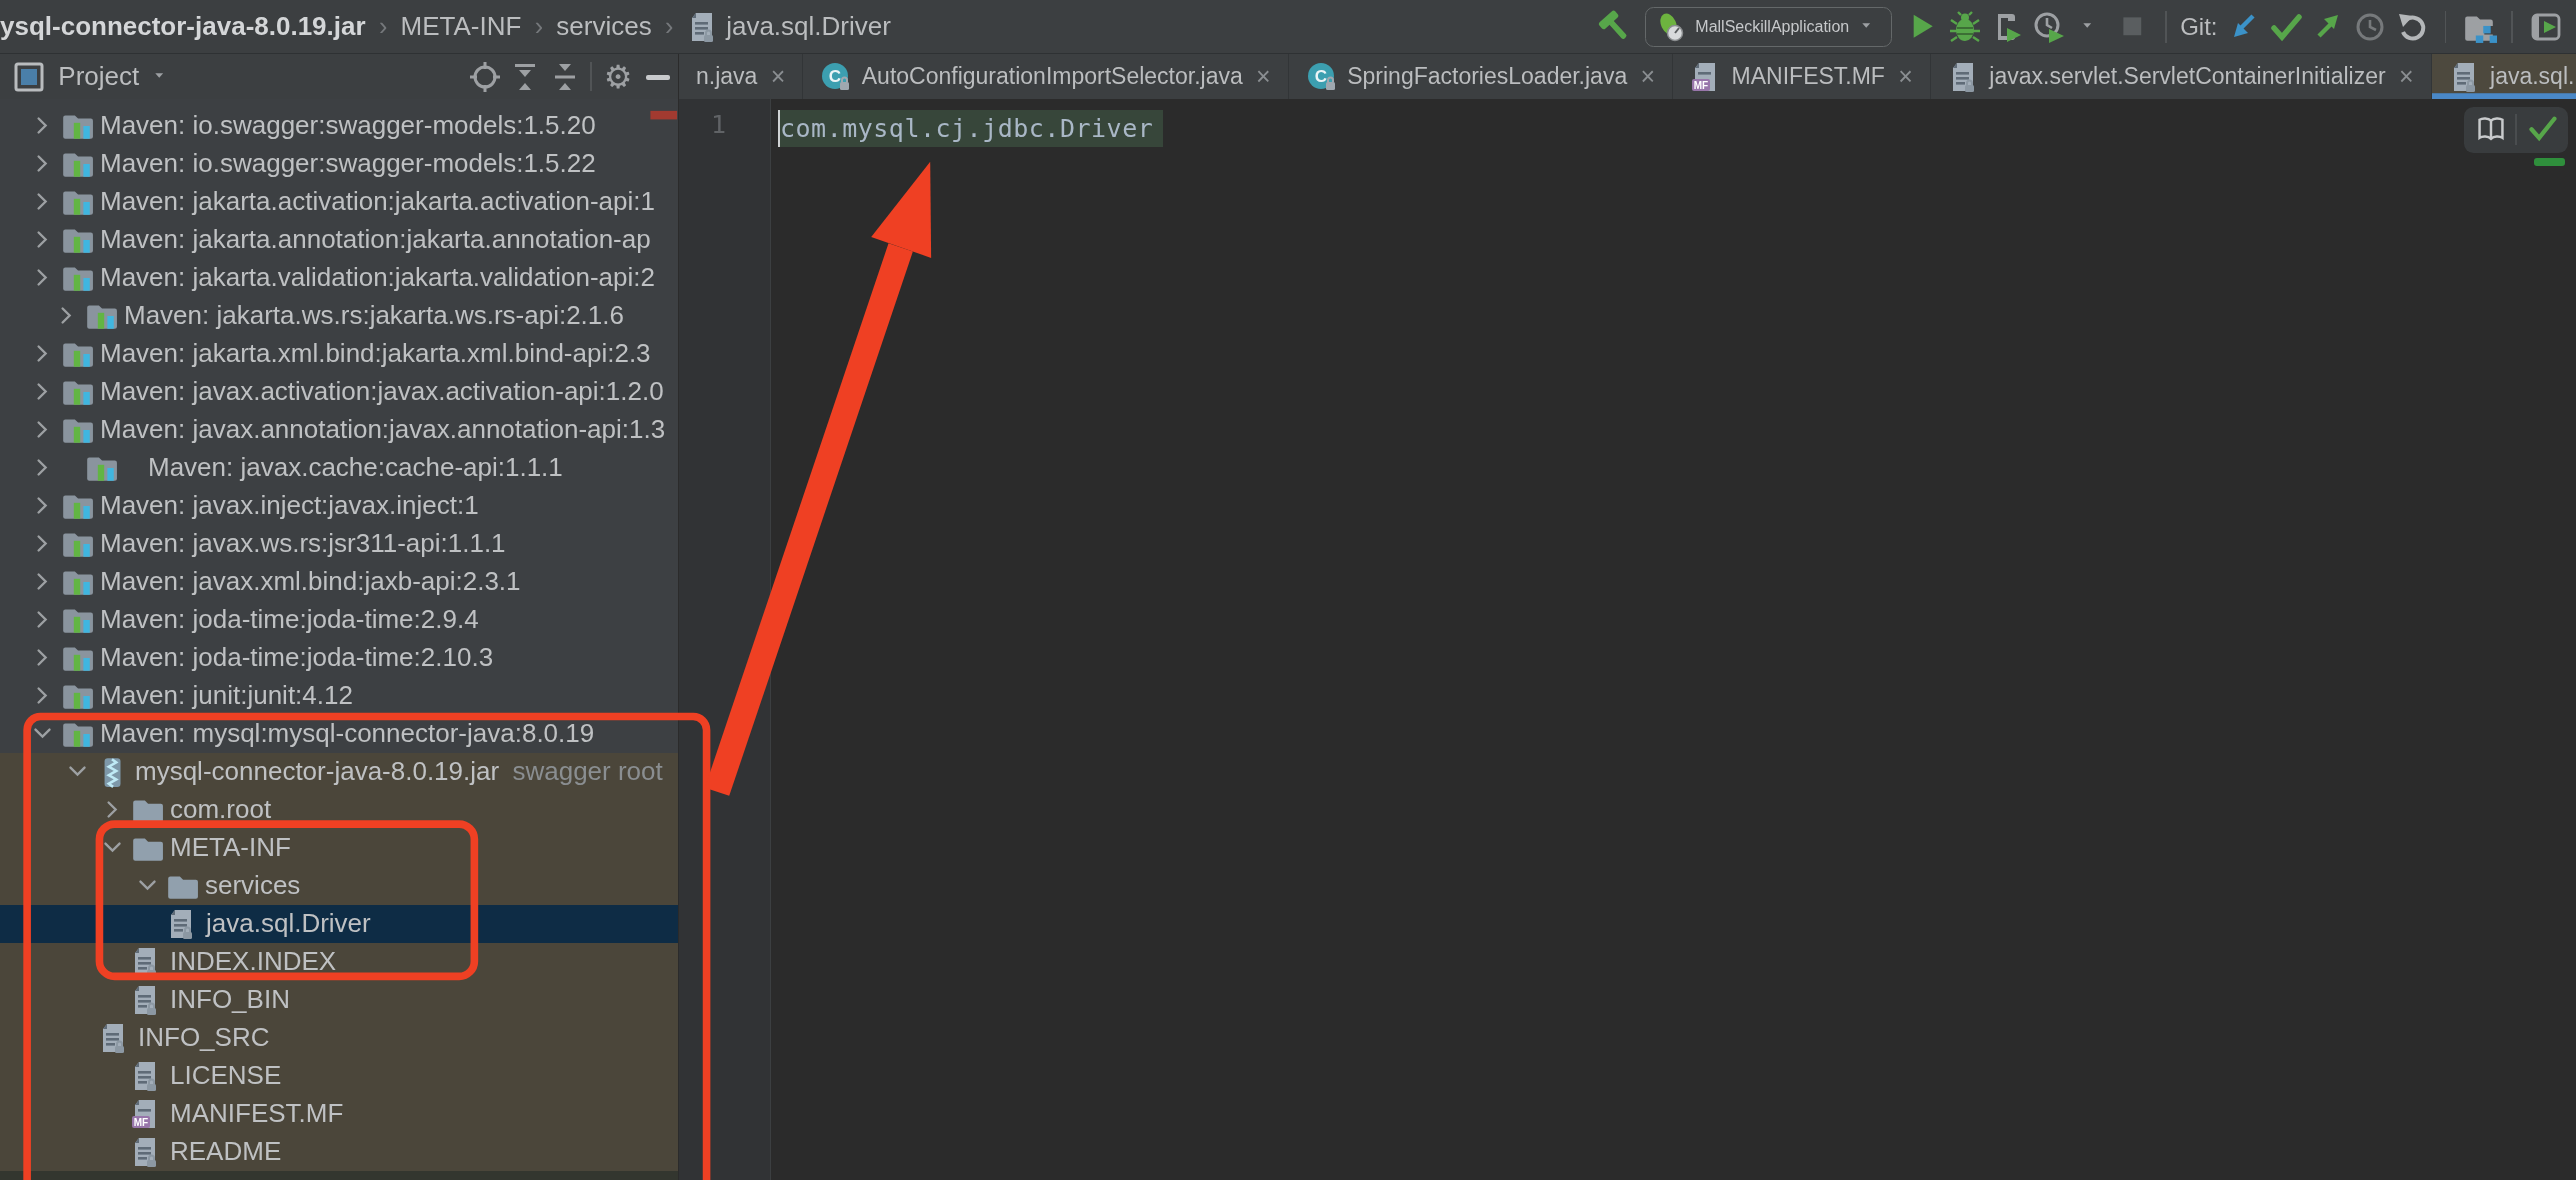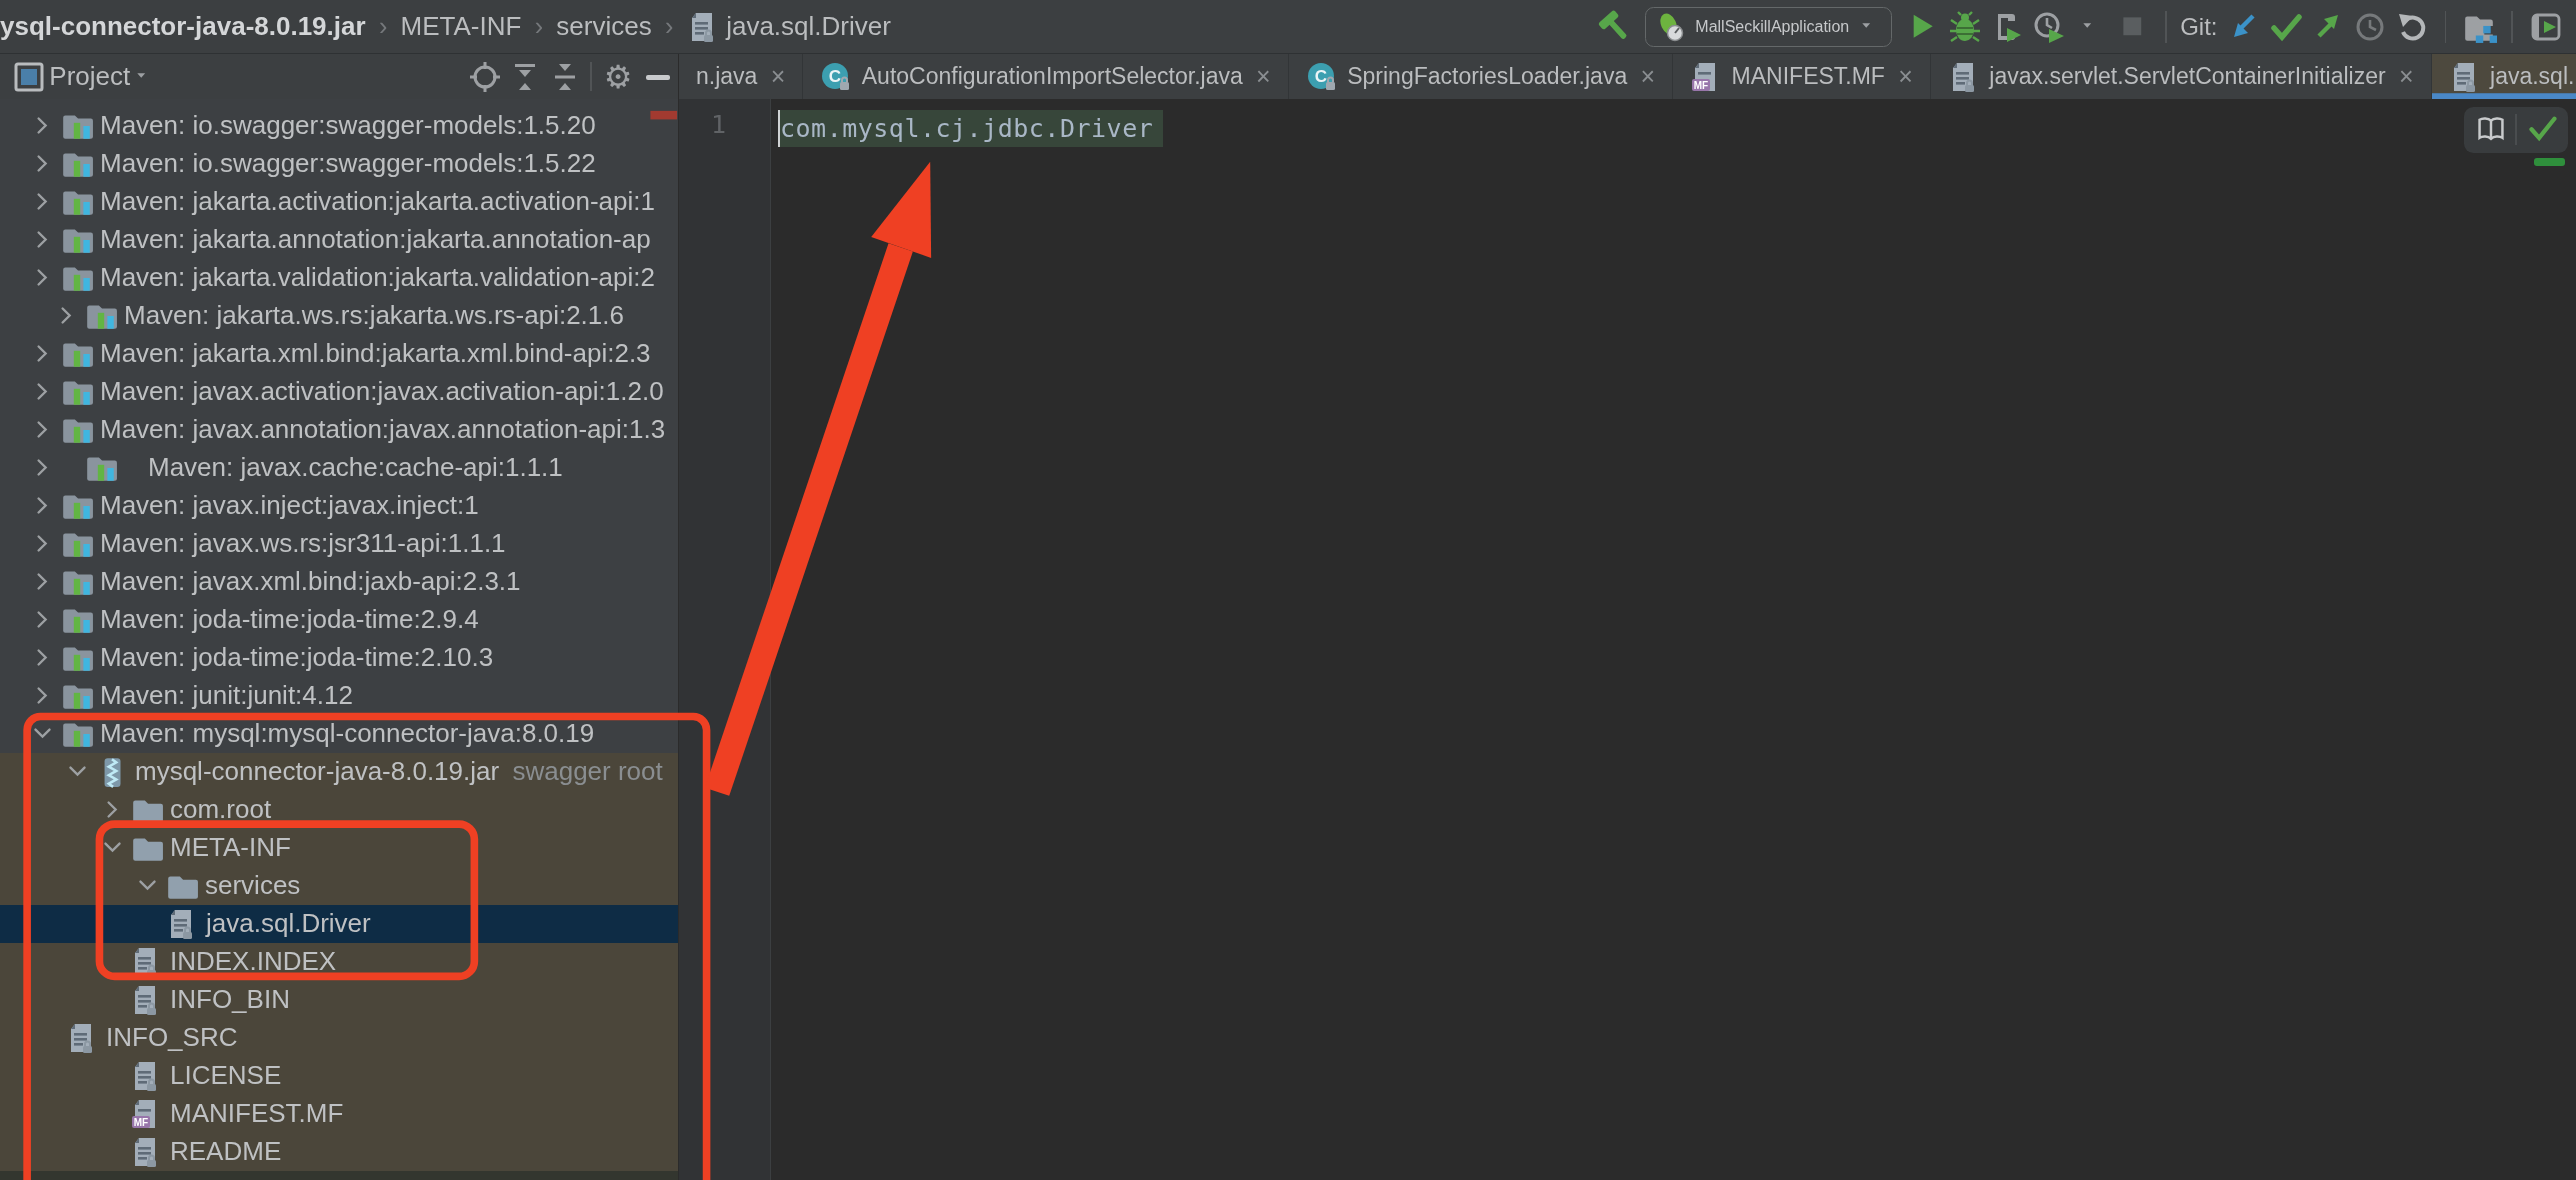--- a/index.html
+++ b/index.html
@@ -16,21 +16,21 @@
   .tb-item{display:flex;align-items:center;justify-content:center;height:42px;min-width:42px;cursor:default;}
   .tb-sep{width:1.9px;height:32px;background:#515456;margin:0 11.4px;}
   .tb-label{font-size:24px;color:#BBBDBF;margin:0 5.7px 0 1.9px;}
   .run-combo{display:flex;align-items:center;gap:9.5px;border:1.9px solid #646869;border-radius:8.6px;
              height:38px;padding:0 11.4px 0 7.6px;margin:0 9.5px;}
   .run-combo .lbl{font-size:16px;color:#C6C8CA;}
   
   .row2{position:absolute;left:0;top:54px;width:2576px;height:45px;display:flex;background:#3C3F41;}
   .proj-header{width:678px;height:45px;display:flex;align-items:center;flex-shrink:0;
                border-right:1.9px solid #2B2B2B;}
-  .proj-title{display:flex;align-items:center;gap:4px;margin-left:13.3px;font-size:26px;}
+  .proj-title{display:flex;align-items:center;gap:13px;margin-left:13.3px;font-size:26px;}
   .ph-icons{margin-left:auto;display:flex;align-items:center;}
   .ph-icons .tb-item{min-width:40px;height:38px;}
   .ph-sep{width:1.9px;height:28.6px;background:#515456;margin:0 5.7px;}
   .gear-glyph{font-size:32px;color:#9DA0A3;line-height:1;}
   
   .tabbar{flex:1;display:flex;align-items:stretch;overflow:hidden;position:relative;}
   .tab{display:flex;align-items:center;gap:9.5px;padding:0 17px;border-right:1px solid #323537;
        font-size:23px;color:#BBBDBF;white-space:nowrap;position:relative;}
   .tab .close{color:#8A8E91;font-size:25px;margin-left:3.8px;}
   .tab.active{background:#4D493E;box-shadow:inset 0 -5.7px 0 #4A88C7;}
@@ -672,21 +672,21 @@
                 <path d="M5 7 L9 2 L9 7 Z" fill="#5F6B77"></path>
                 <rect x="8" y="11" width="13" height="2.6" fill="#5F6B77"></rect>
                 <rect x="8" y="16" width="13" height="2.6" fill="#5F6B77"></rect>
                 <rect x="8" y="21" width="9" height="2.6" fill="#5F6B77"></rect>
                 <rect x="17" y="24" width="9" height="7" rx="1.5" fill="#8C98A3"></rect>
                 <path d="M19 24 v-2 a2.5 2.5 0 0 1 5 0 v2" stroke="#8C98A3" stroke-width="2" fill="none"></path>
               </svg>
             </span>
             <span class="tlabel">INFO_BIN</span>
           </div>
-          <div class="trow olive" style="padding-left: 66px;">
+          <div class="trow olive" style="padding-left: 98px;">
             <span class="ticon">
               <svg width="32" height="36" viewBox="0 0 32 32" style="display:block">
                 <path d="M9 2 H25 V30 H5 V7 Z" fill="#A3AEB9"></path>
                 <path d="M5 7 L9 2 L9 7 Z" fill="#5F6B77"></path>
                 <rect x="8" y="11" width="13" height="2.6" fill="#5F6B77"></rect>
                 <rect x="8" y="16" width="13" height="2.6" fill="#5F6B77"></rect>
                 <rect x="8" y="21" width="9" height="2.6" fill="#5F6B77"></rect>
                 <rect x="17" y="24" width="9" height="7" rx="1.5" fill="#8C98A3"></rect>
                 <path d="M19 24 v-2 a2.5 2.5 0 0 1 5 0 v2" stroke="#8C98A3" stroke-width="2" fill="none"></path>
               </svg>

